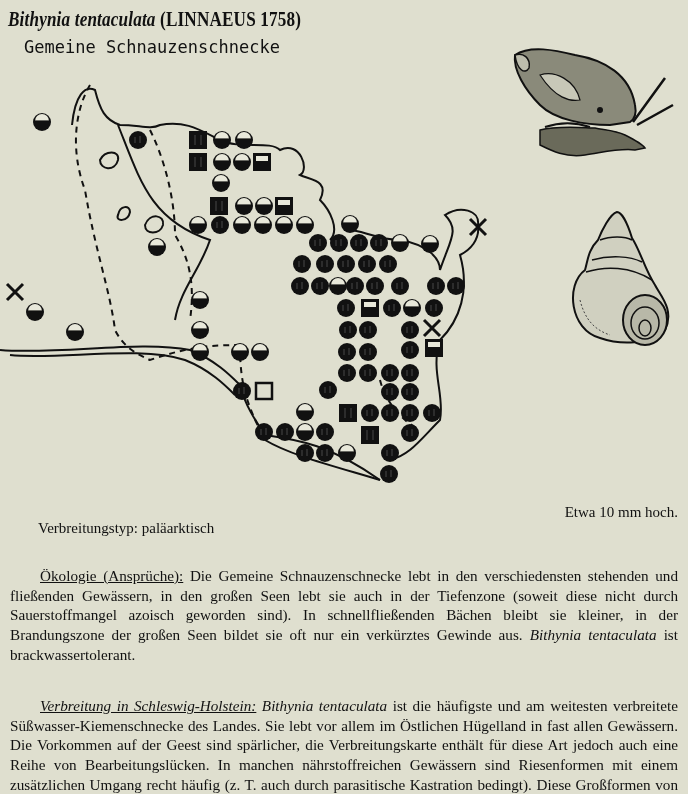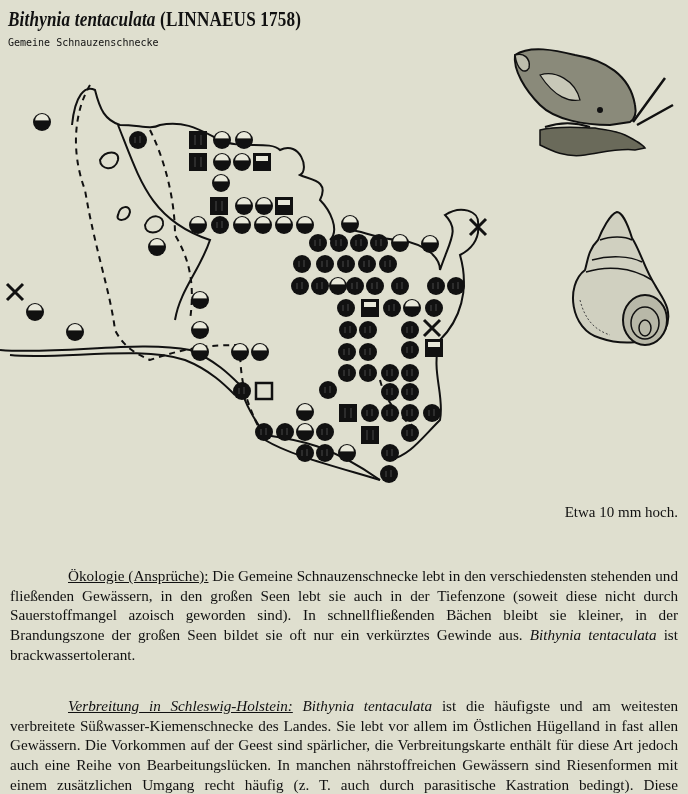--- a/index.html
+++ b/index.html
@@ -13,23 +13,23 @@
     .title {
       position: absolute; left: 8px; top: 6px;
       font-family: "Liberation Serif", serif;
       font-size: 22px; font-weight: bold;
       transform: scaleX(0.78); transform-origin: left top;
       letter-spacing: 0.2px;
       white-space: nowrap;
     }
     .title .sci { font-style: italic; }
     .subtitle {
-      position: absolute; left: 8px; top: 37px;
+      position: absolute; left: 24px; top: 37px;
       font-family: "DejaVu Sans Mono", monospace;
-      font-size: 10px;
+      font-size: 17px;
       white-space: nowrap;
     }
     .map { position: absolute; left: 0; top: 60px; width: 500px; height: 440px; }
     .snail1 { position: absolute; left: 495px; top: 30px; width: 193px; height: 160px; }
     .snail2 { position: absolute; left: 550px; top: 200px; width: 138px; height: 160px; }
     .size-note {
       position: absolute; right: 10px; top: 504px;
       font-family: "Liberation Serif", serif; font-size: 15px; text-align: center;
     }
     .meta {
@@ -37,21 +37,21 @@
       font-family: "Liberation Serif", serif; font-size: 15px;
     }
     .meta .row { height: 19px; white-space: nowrap; position: relative; width: 600px; }
     .meta .rl { position: absolute; top: 0; }
     .para {
       position: absolute; left: 10px; width: 668px;
       font-family: "Liberation Serif", serif; font-size: 15.2px;
       line-height: 19.7px; text-align: justify;
       text-indent: 30px;
     }
-    .para .head { text-decoration: underline; margin-left: 28px; }
+    .para .head { text-decoration: underline; }
     .para i { font-style: italic; }
     .p1 { top: 566px; }
     .p2 { top: 696px; }
   </style>
 </head>
 <body>
 
 <div class="title">
   <span class="sci">Bithynia tentaculata</span>
   <span>(LINNAEUS 1758)</span>
@@ -208,17 +208,18 @@
   <path d="M50,40 C60,36 75,36 82,40 M42,60 C60,55 80,56 92,62 M36,72 C55,66 80,66 102,80" fill="none" stroke="#111" stroke-width="1.5"></path>
   <ellipse cx="95" cy="120" rx="22" ry="25" fill="#b8b8a8" stroke="#111" stroke-width="2"></ellipse>
   <ellipse cx="95" cy="123" rx="14" ry="16" fill="none" stroke="#111" stroke-width="1.5"></ellipse>
   <ellipse cx="95" cy="128" rx="6" ry="8" fill="none" stroke="#111" stroke-width="1.5"></ellipse>
   <path d="M30,100 C35,120 45,130 60,135" fill="none" stroke="#444" stroke-width="1" stroke-dasharray="2,2"></path>
 </svg>
 
 <div class="size-note">Etwa 10 mm hoch.</div>
 
 <div class="meta">
+  <div class="row"><span>Verbreitungstyp: paläarktisch</span></div>
 </div>
 
 <div class="para p1"><span class="head">Ökologie (Ansprüche):</span><span> Die Gemeine Schnauzenschnecke lebt in den verschiedensten stehenden und fließenden Gewässern, in den großen Seen lebt sie auch in der Tiefenzone (soweit diese nicht durch Sauerstoffmangel azoisch geworden sind). In schnellfließenden Bächen bleibt sie kleiner, in der Brandungszone der großen Seen bildet sie oft nur ein verkürztes Gewinde aus. </span><i>Bithynia tentaculata</i><span> ist brackwassertolerant.</span></div>
 
 <div class="para p2"><span class="head"><i>Verbreitung in Schleswig-Holstein:</i></span> <i>Bithynia tentaculata</i><span> ist die häufigste und am weitesten verbreitete Süßwasser-Kiemenschnecke des Landes. Sie lebt vor allem im Östlichen Hügelland in fast allen Gewässern. Die Vorkommen auf der Geest sind spärlicher, die Verbreitungskarte enthält für diese Art jedoch auch eine Reihe von Bearbeitungslücken. In manchen nährstoffreichen Gewässern sind Riesenformen mit einem zusätzlichen Umgang recht häufig (z. T. auch durch parasitische Kastration bedingt). Diese Großformen von ca. 15 mm Länge werden zum Teil unter dem Namen </span><i>Bithynia tentaculata f. producta</i><span> geführt.</span></div>
 
 </body></html>

